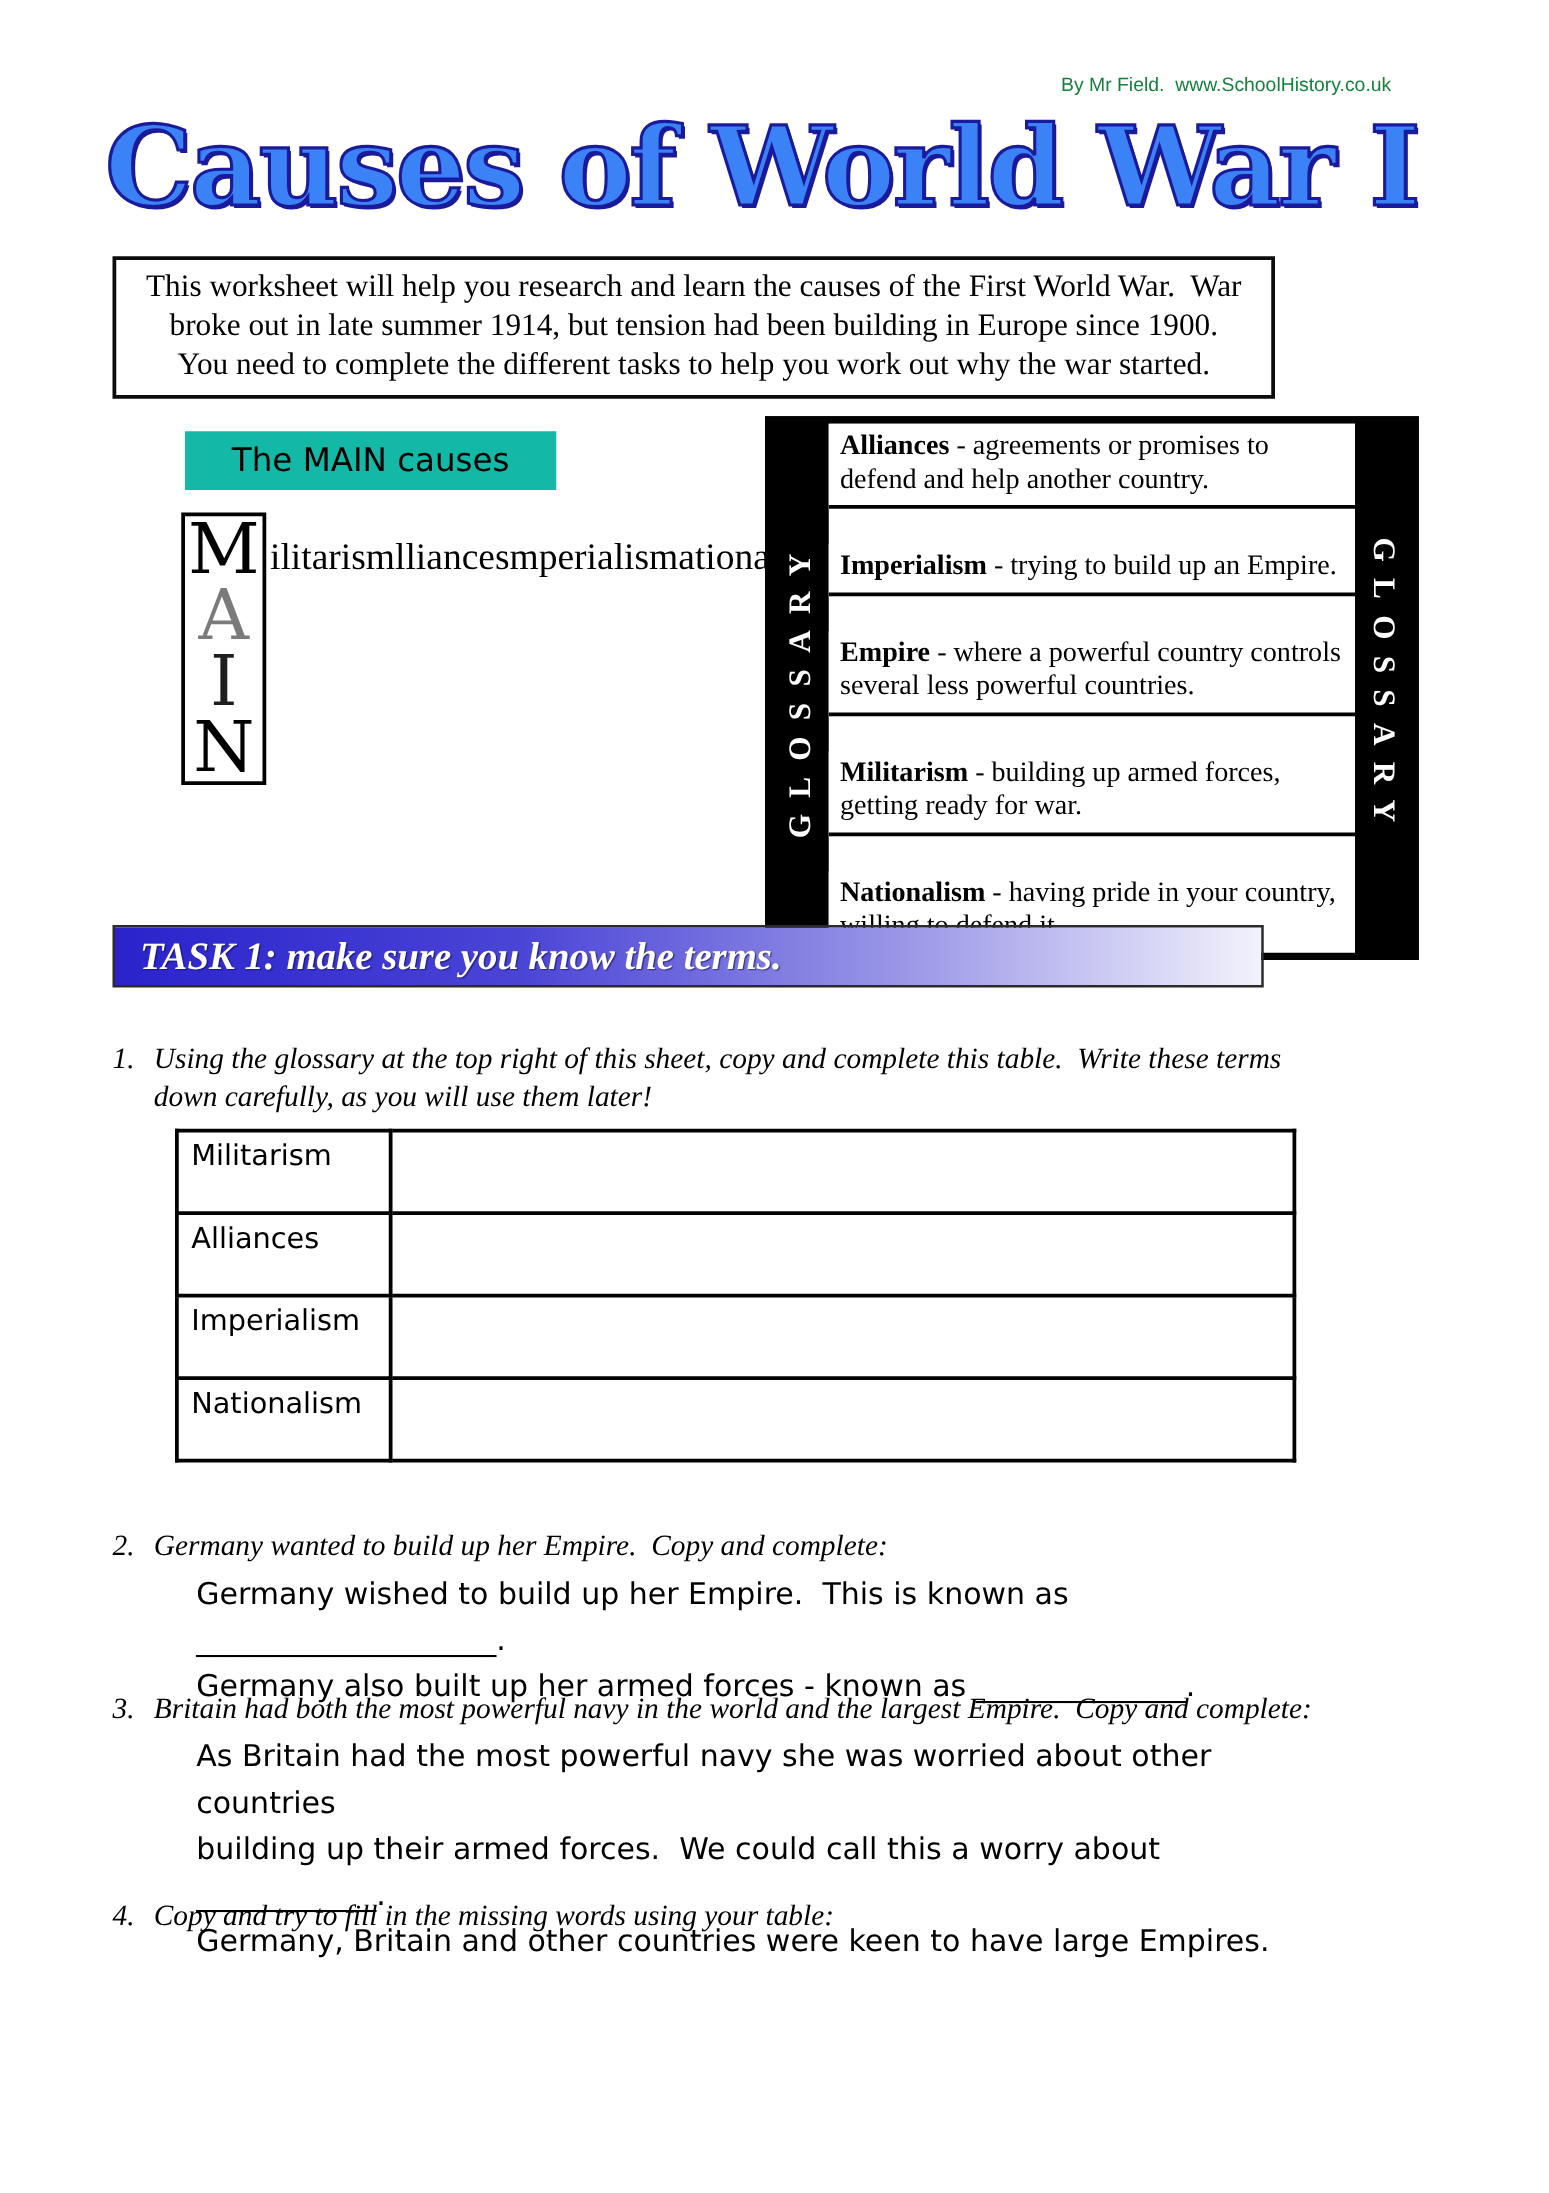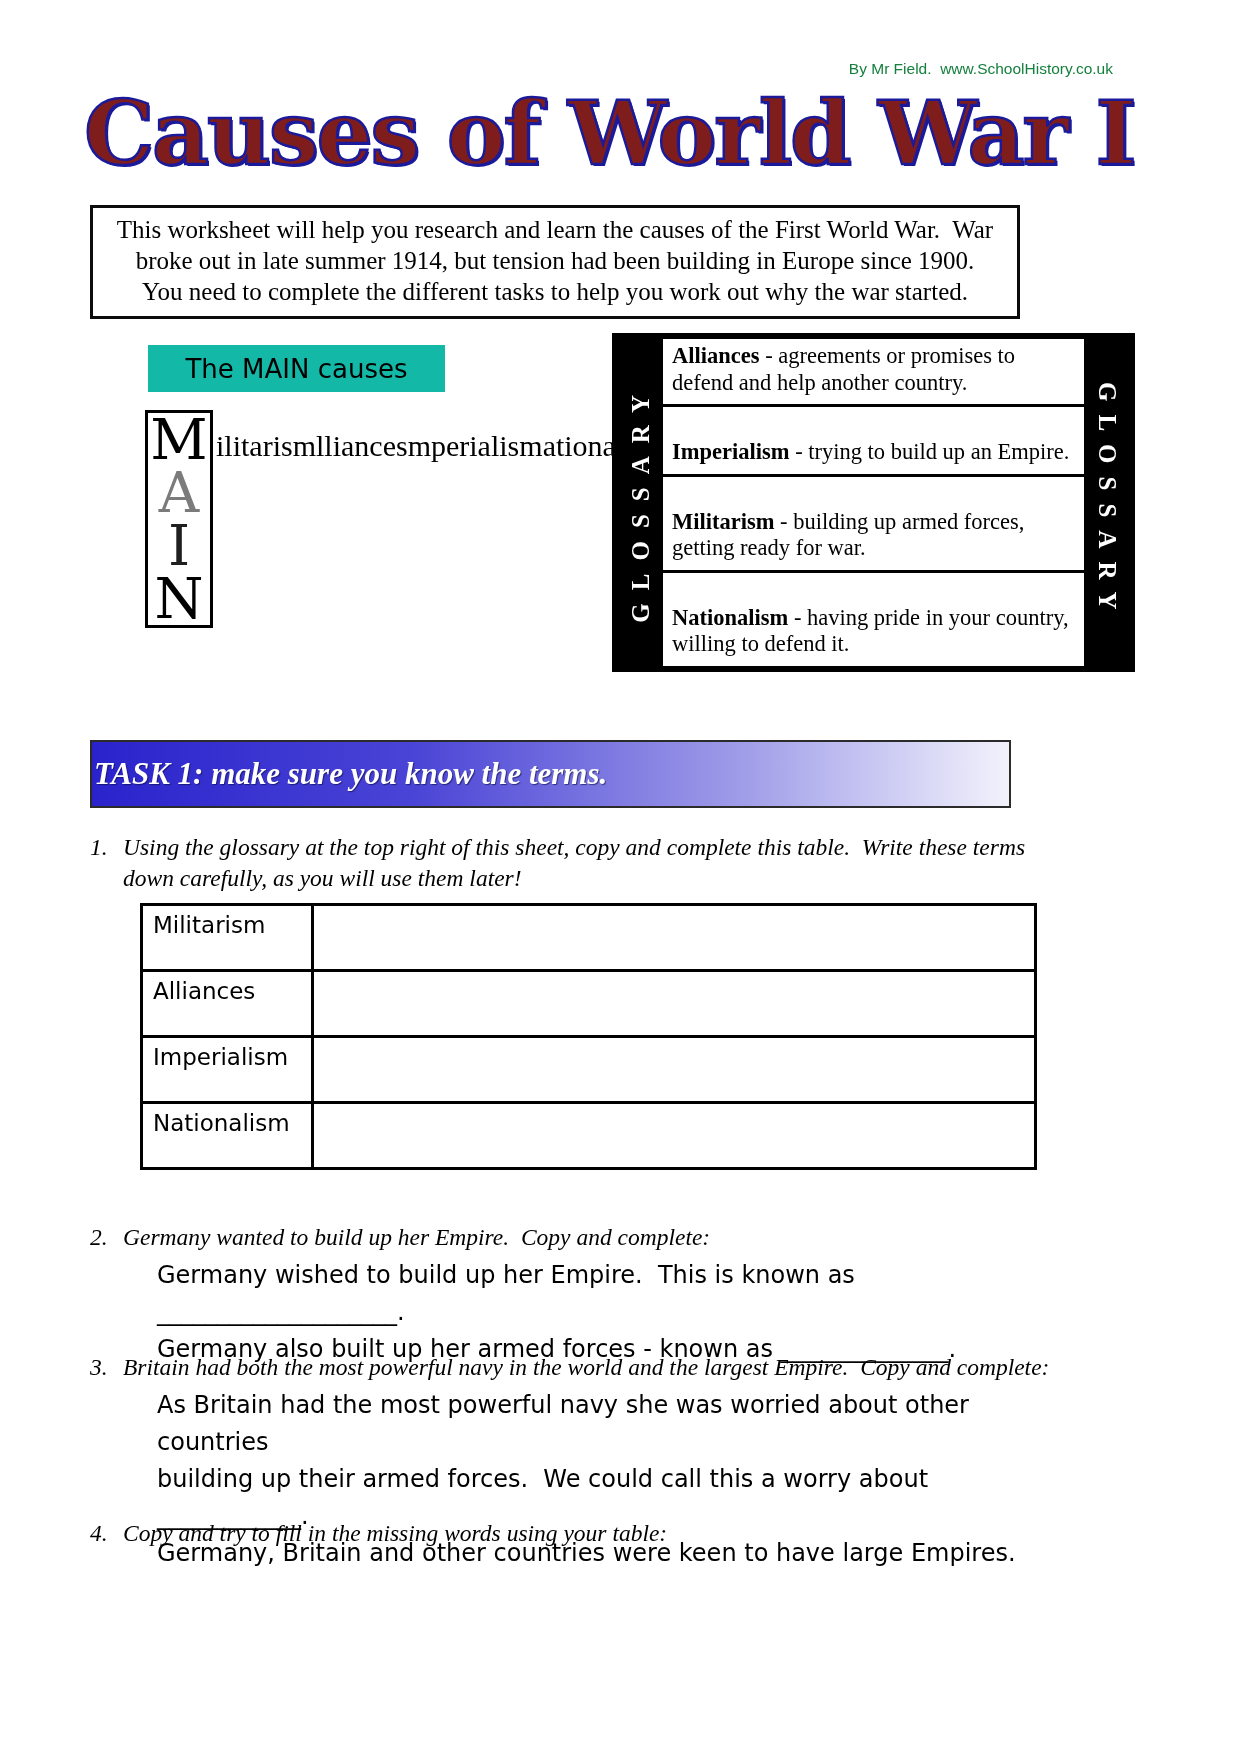--- a/index.html
+++ b/index.html
@@ -25,21 +25,21 @@
 
   
   .title {
     position: absolute;
     top: 84px; left: 84px;
     width: 1100px;
     font-family: "DejaVu Serif", serif;
     font-weight: bold;
     font-size: 88px;
     line-height: 1.12;
-    color: #7f1d1d;
+    color: #3b82f6;
     -webkit-text-stroke: 2.5px #1a1a9b;
     text-shadow: 2px 2px 0 #1a1a9b;
     white-space: nowrap;
     letter-spacing: -2px;
   }
 
   
   .intro-box {
     position: absolute;
     top: 205px; left: 90px;
@@ -117,26 +117,26 @@
     border-bottom: 3px solid #000;
     background: #fff;
   }
   .g-row:last-child { border-bottom: none; }
   .g-term { font-weight: bold; }
 
   
   .task-banner {
     position: absolute;
     top: 740px; left: 90px;
-    width: 921px; height: 68px;
+    width: 921px; height: 50px;
     box-sizing: border-box;
     border: 2px solid #2b2b2b;
     background: linear-gradient(90deg, #2a23cc 0%, #4a44d6 35%, #9d9ae8 70%, #f2f2fc 100%);
     display: flex; align-items: center;
-    padding-left: 2px;
+    padding-left: 20px;
     color: #ffffff;
     font-style: italic;
     font-weight: bold;
     font-size: 31px;
     text-shadow: 1px 1px 1px rgba(10,10,60,0.6);
   }
 
   
   .question { position: absolute; left: 90px; width: 960px; }
   .q-head { display: flex; font-style: italic; font-size: 23.5px; line-height: 1.3; }
@@ -204,20 +204,21 @@
     </div>
   </div>
 
   <div class="glossary">
     <div class="g-bar left">
       <span>GLOSSARY</span>
     </div>
     <div class="g-cells">
       <div class="g-row"><span class="g-term">Alliances</span><span class="pre"> - agreements or promises to defend and help another country.</span></div>
       <div class="g-row"><span class="g-term">Imperialism</span><span class="pre"> - trying to build up an Empire.</span></div>
+      <div class="g-row"><span class="g-term">Empire</span><span class="pre"> - where a powerful country controls several less powerful countries.</span></div>
       <div class="g-row"><span class="g-term">Militarism</span><span class="pre"> - building up armed forces, getting ready for war.</span></div>
       <div class="g-row"><span class="g-term">Nationalism</span><span class="pre"> - having pride in your country, willing to defend it.</span></div>
     </div>
     <div class="g-bar right">
       <span>GLOSSARY</span>
     </div>
   </div>
 
   <div class="task-banner pre">TASK 1: make sure you know the terms.</div>
 

